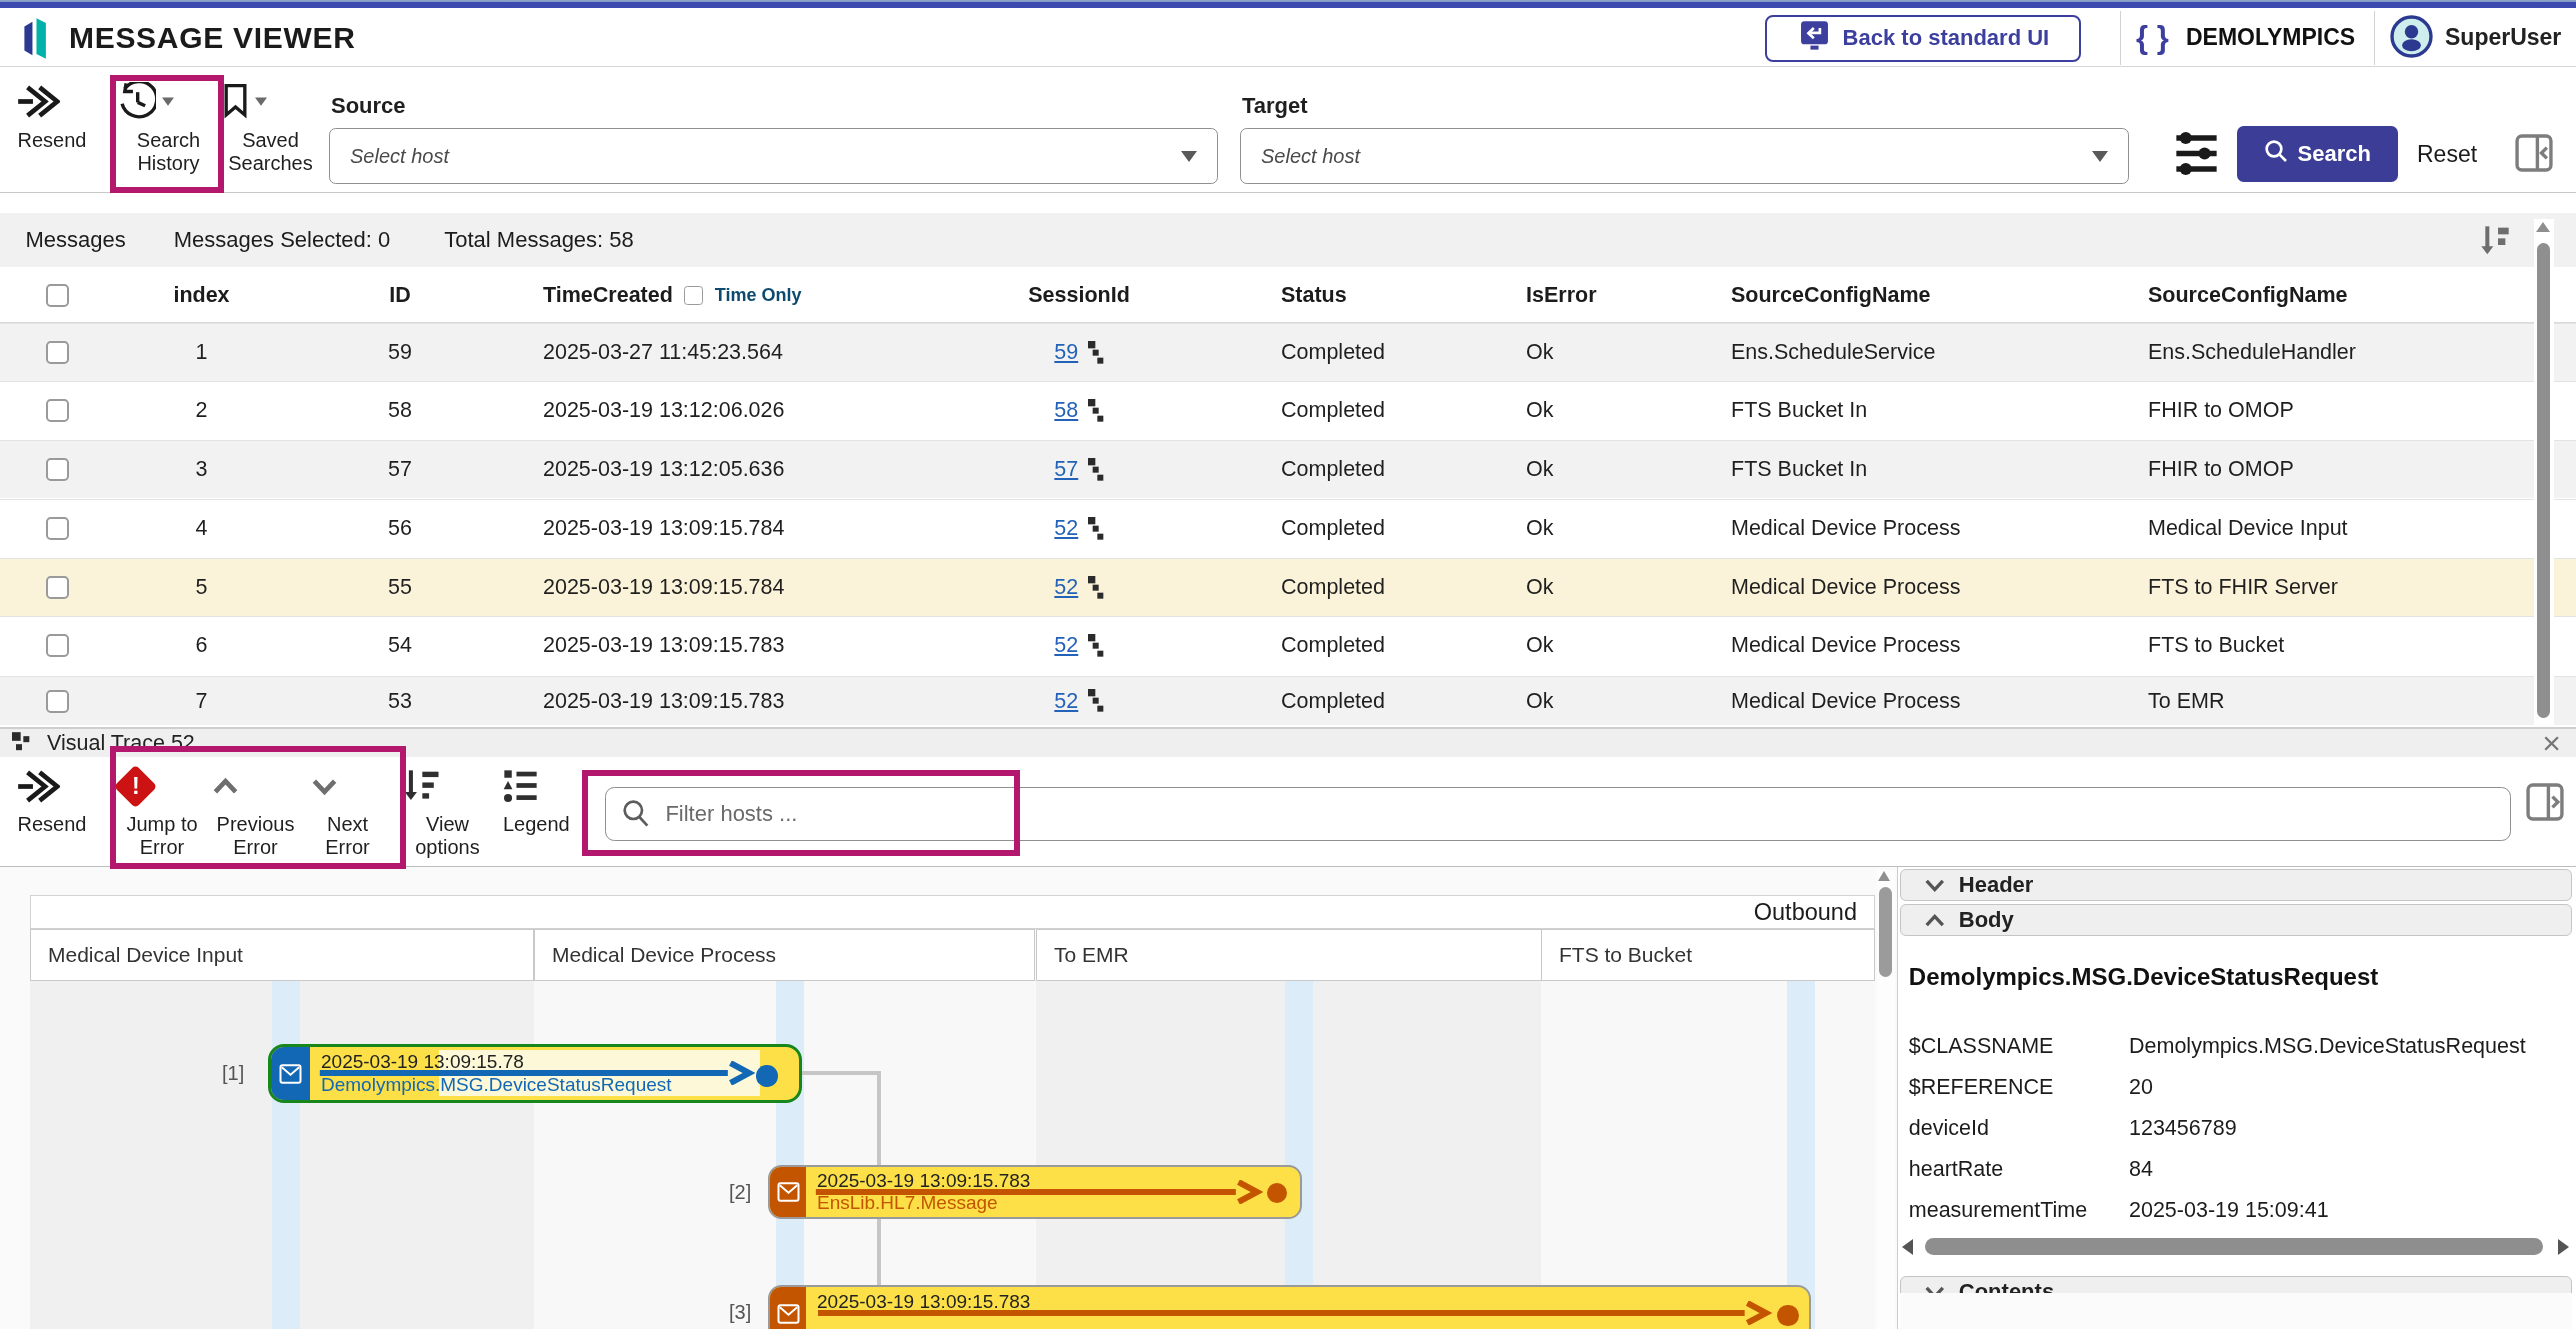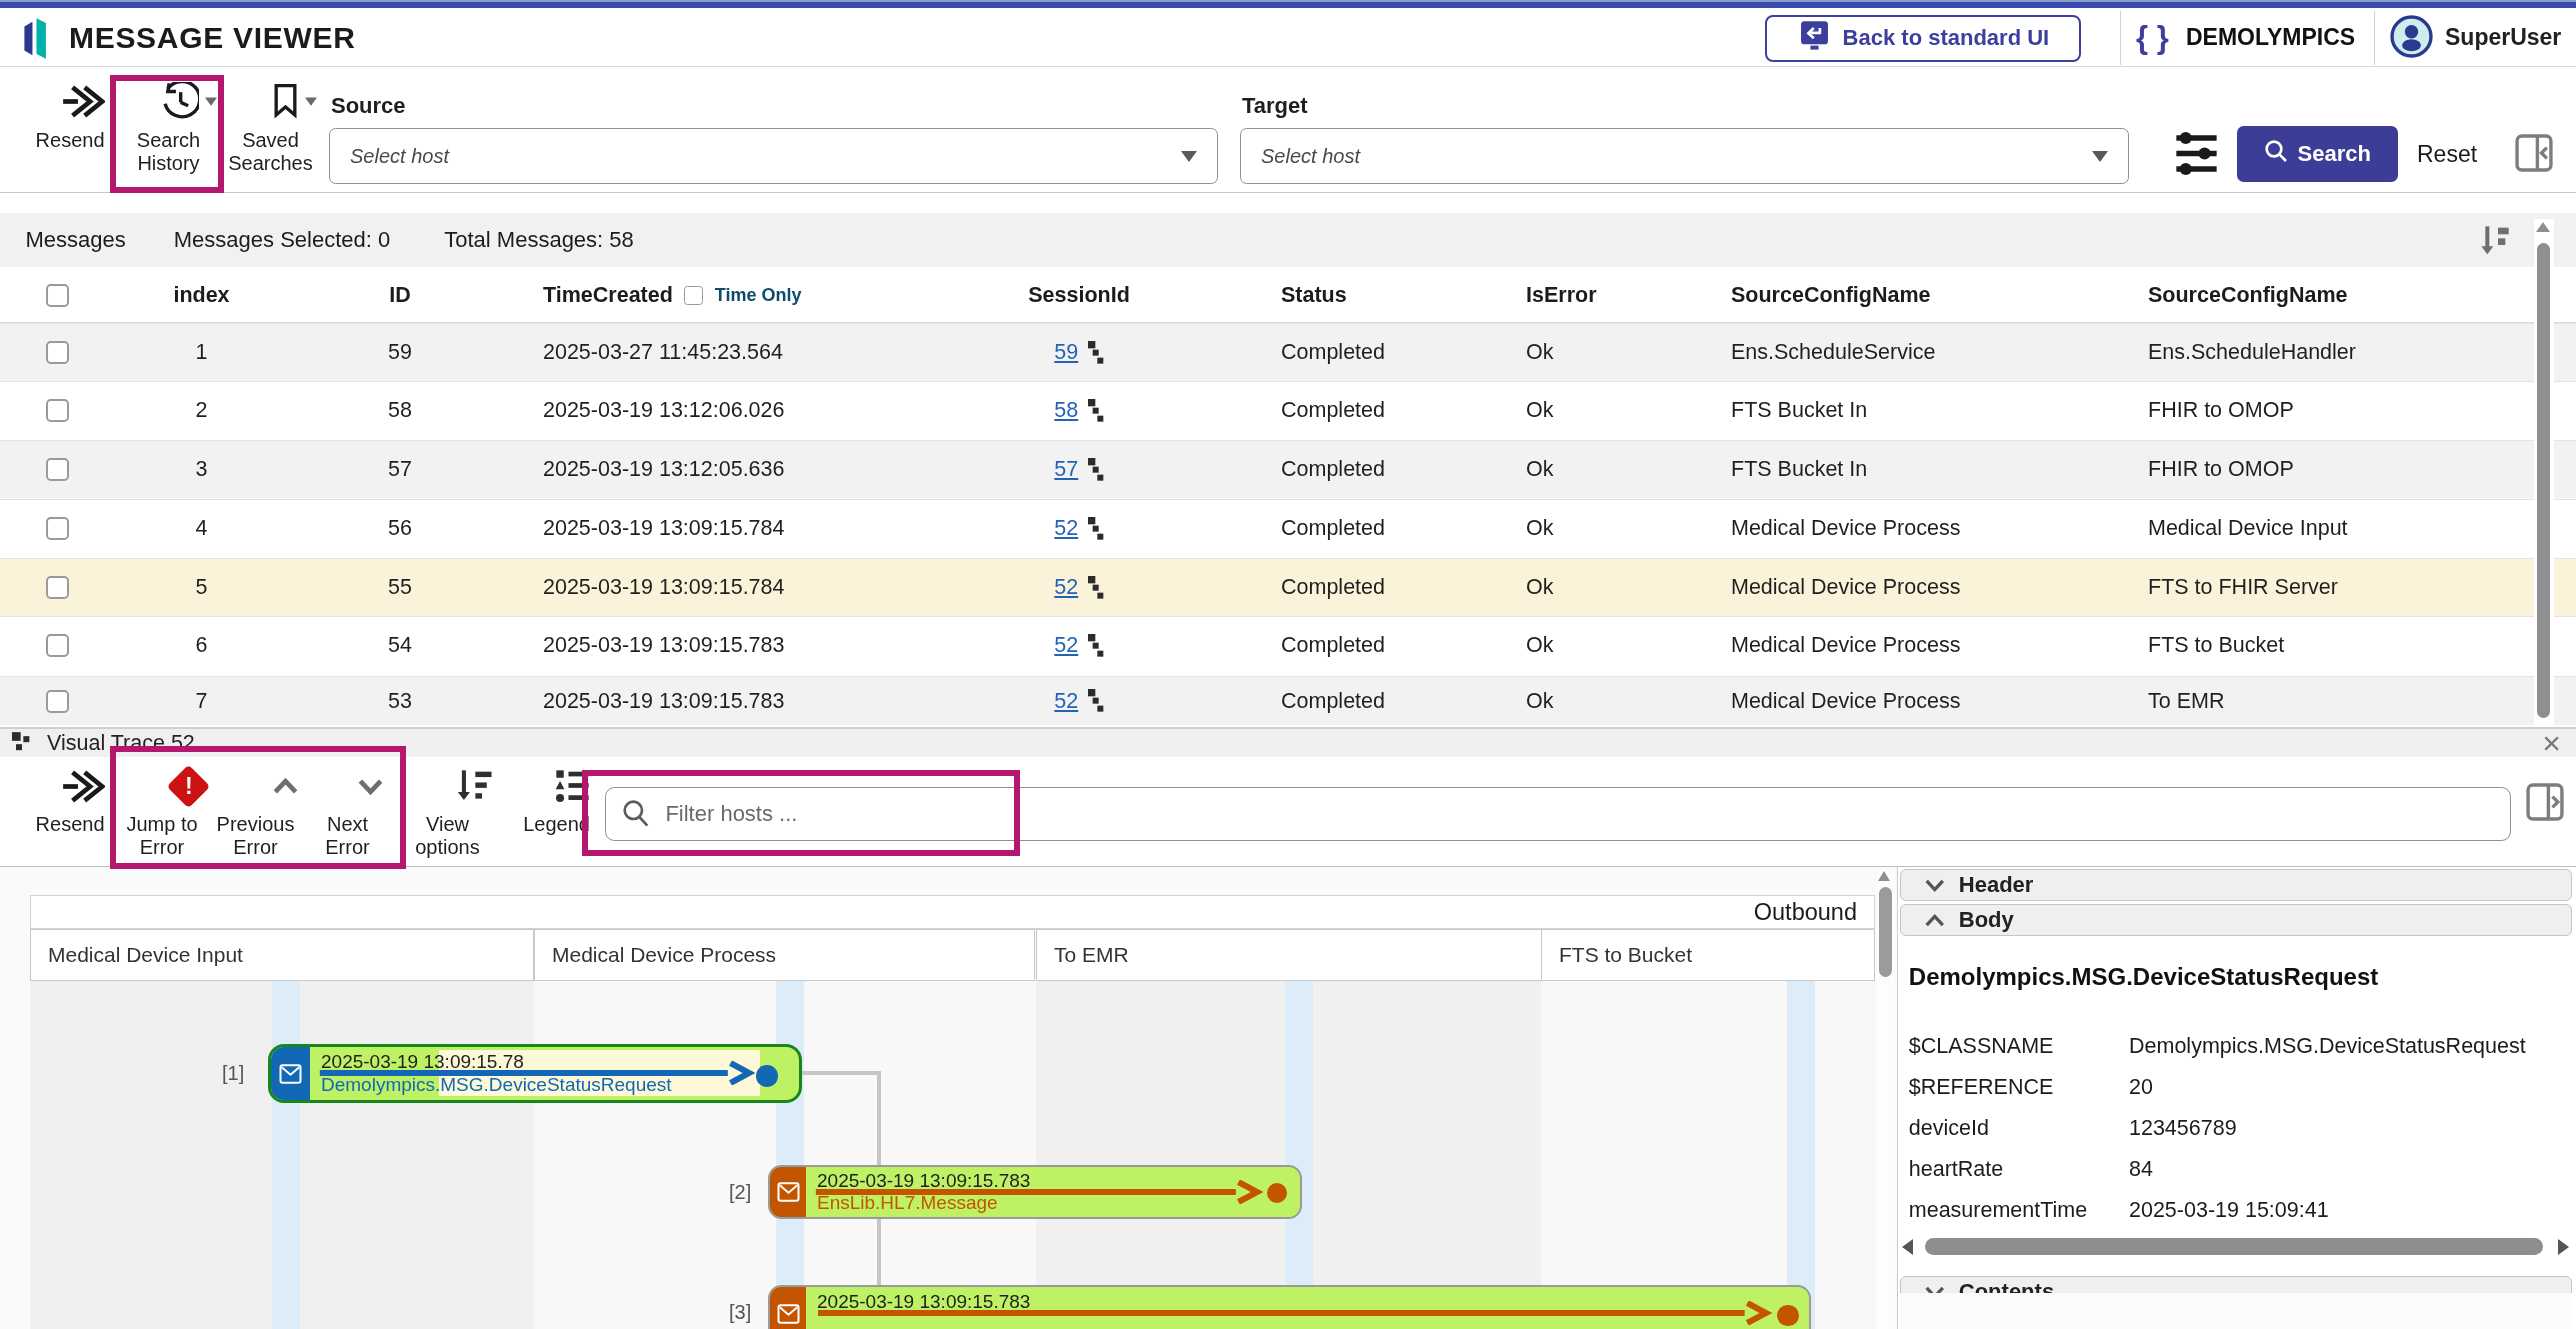--- a/index.html
+++ b/index.html
@@ -14,21 +14,21 @@
     font-size:30px;font-weight:700;letter-spacing:0.7px;color:#1b1b1b;}
   .vsep{position:absolute;top:2.7px;height:54px;width:0.7px;background:#d2d2d2;}
   .backbtn{position:absolute;left:1765px;top:6.7px;width:316px;height:47px;border:2.7px solid #3c3f9e;border-radius:8px;
     display:flex;align-items:center;justify-content:center;gap:10.8px;color:#3c3f9e;font-size:22px;font-weight:700;background:#fff;cursor:pointer;}
   .braces{position:absolute;left:2136px;top:0;height:59px;display:flex;align-items:center;font-size:31px;font-weight:700;color:#3c3f9e;}
   .nsname{position:absolute;left:2186px;top:0;height:59px;display:flex;align-items:center;font-size:23px;font-weight:700;color:#111;}
   .userwrap{position:absolute;left:2390px;top:0;height:59px;display:flex;align-items:center;gap:12px;}
   .username{font-size:23px;font-weight:700;color:#222;}
   
   .toolbar{position:absolute;left:0;top:67px;width:2576px;height:126px;background:#fff;border-bottom:1.3px solid #c8c8c8;}
-  .tbtn{position:absolute;top:13.4px;display:flex;flex-direction:column;align-items:flex-end;cursor:pointer;}
+  .tbtn{position:absolute;top:13.4px;display:flex;flex-direction:column;align-items:flex-start;cursor:pointer;}
   .tbtn .ic{height:43px;display:flex;align-items:center;justify-content:center;gap:4px;}
   .tbtn .lb{margin-top:5.4px;font-size:20px;line-height:23px;color:#1f1f1f;text-align:center;}
   .fldlabel{position:absolute;top:25.5px;font-size:22px;font-weight:700;color:#1f1f1f;}
   .selectbox{position:absolute;top:61px;height:56px;background:#fff;border:1.3px solid #8f8f8f;border-radius:6.7px;
     display:flex;align-items:center;padding:0 20px;cursor:pointer;}
   .selectbox .ph{font-size:20px;font-style:italic;color:#4a4a4a;flex:1;}
   .caret{width:0;height:0;border-left:8.7px solid transparent;border-right:8.7px solid transparent;border-top:11.4px solid #5a5a5a;}
   .searchbtn{position:absolute;left:2237px;top:59px;width:161px;height:56px;background:#3b3d96;border-radius:6.7px;
     display:flex;align-items:center;justify-content:center;gap:9.4px;color:#fff;font-size:22px;font-weight:700;cursor:pointer;}
   .resetbtn{position:absolute;left:2417px;top:59px;height:56px;display:flex;align-items:center;font-size:23px;color:#1a1a1a;cursor:pointer;}
@@ -70,21 +70,21 @@
   .filterbox input::placeholder{color:#6a6a6a;}
   .tracebody{position:absolute;left:0;top:867px;width:2576px;height:462px;background:#fafafa;overflow:hidden;}
   .lane{position:absolute;top:114px;bottom:0;}
   .stripe{position:absolute;top:114px;bottom:0;width:28px;background:#dcecf9;}
   .outboundbox{position:absolute;left:30px;top:28px;width:1845px;height:34px;background:#fff;border:0.7px solid #d2d2d2;
     display:flex;align-items:center;justify-content:flex-end;padding-right:17px;font-size:23.5px;font-weight:400;color:#1c1c1c;}
   .colhead{position:absolute;top:62px;height:52px;background:#fff;border:0.7px solid #c9c9c9;display:flex;align-items:center;
     padding-left:17px;font-size:21px;color:#333;}
   .conn{position:absolute;background:#c6c6c6;z-index:1;}
   .msgidx{position:absolute;font-size:20px;color:#555;z-index:2;}
-  .pill{position:absolute;background:#bef264;border-radius:16px;z-index:2;overflow:hidden;text-align:right;}
+  .pill{position:absolute;background:#fde047;border-radius:16px;z-index:2;overflow:hidden;text-align:right;}
   .pill .cap{position:absolute;left:0;top:0;bottom:0;display:flex;align-items:center;justify-content:center;}
   .pill .ts{position:absolute;font-size:19px;color:#222;z-index:3;}
   .pill .cls{position:absolute;font-size:19px;z-index:3;}
   .pill .dot{position:absolute;border-radius:50%;z-index:3;}
   .pill svg.arrow{position:absolute;z-index:2;}
   .hl{position:absolute;background:#fcf8d8;z-index:1;}
   
   .detail{position:absolute;left:1897px;top:0;width:679px;height:462px;background:#fff;border-left:0.7px solid #ccc;}
   .sect{position:absolute;left:2px;right:4px;height:32px;background:#efefef;border:0.7px solid #c5c5c5;border-radius:6px;
     display:flex;align-items:center;cursor:pointer;}

